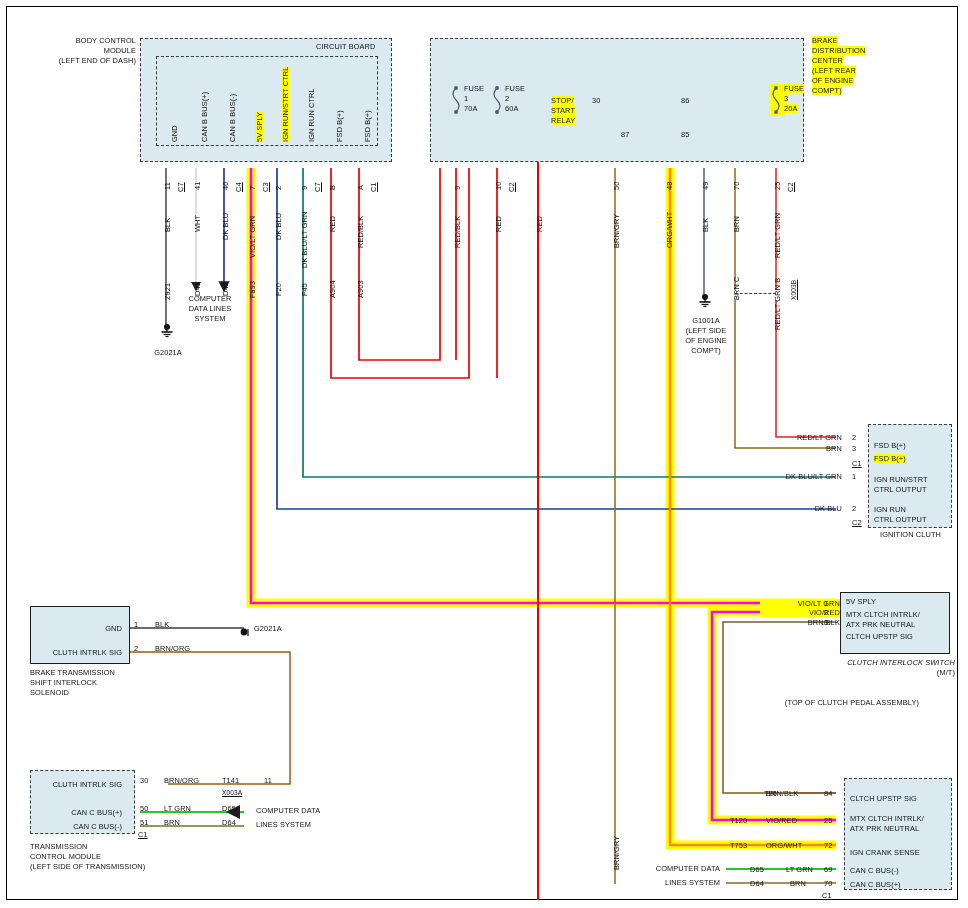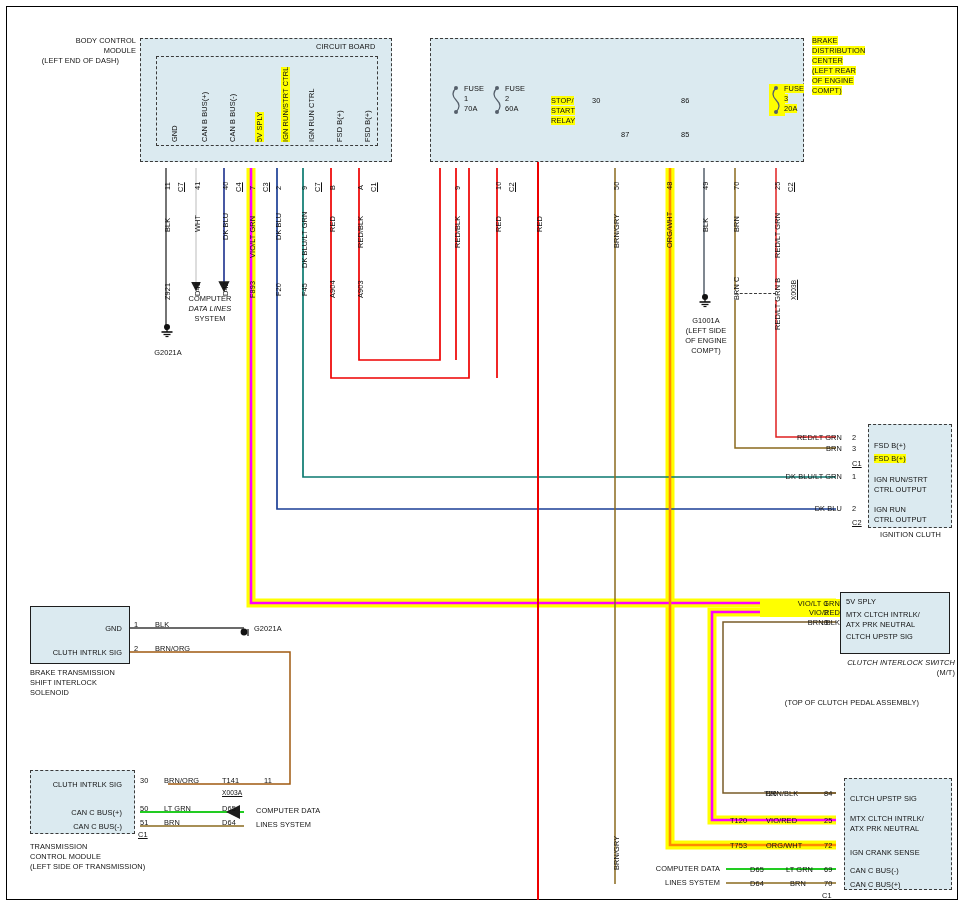--- a/index.html
+++ b/index.html
@@ -154,21 +154,21 @@
       <path d="M196,272 L196,286" stroke="#cfcfcf" stroke-width="1.4" marker-end="url(#ar)"></path>
       <path d="M224,272 L224,286" stroke="#1b2f8c" stroke-width="1.6" marker-end="url(#ar)"></path>
       <path d="M254,812 L244,812" stroke="#22cc22" stroke-width="2" marker-end="url(#ar)" transform="translate(-10,0) scale(1,1)"></path>
     </g>
   </svg>
 
   <div class="blk dash" style="left:140px;top:38px;width:252px;height:124px;"></div>
   <div class="dashonly" style="left:156px;top:56px;width:222px;height:90px;"></div>
   <div class="t r" style="left:40px;top:36px;width:96px;">BODY CONTROL</div>
   <div class="t r" style="left:40px;top:46px;width:96px;">MODULE</div>
-  <div class="t r" style="left:3px;top:56px;width:116px;text-align:right;">(LEFT END OF DASH)</div>
+  <div class="t r" style="left:20px;top:56px;width:116px;text-align:right;">(LEFT END OF DASH)</div>
   <div class="t" style="left:316px;top:42px;">CIRCUIT BOARD</div>
 
   <div class="vt" style="left:170px;top:142px;">GND</div>
   <div class="vt" style="left:200px;top:142px;">CAN B BUS(+)</div>
   <div class="vt" style="left:228px;top:142px;">CAN B BUS(-)</div>
   <div class="vt hl" style="left:255px;top:142px;">5V SPLY</div>
   <div class="vt hl" style="left:281px;top:142px;">IGN RUN/STRT CTRL</div>
   <div class="vt" style="left:307px;top:142px;">IGN RUN CTRL</div>
   <div class="vt" style="left:335px;top:142px;">FSD B(+)</div>
   <div class="vt" style="left:363px;top:142px;">FSD B(+)</div>
@@ -210,21 +210,21 @@
       <circle cx="7" cy="3" r="3" fill="#111"></circle>
       <line x1="7" y1="3" x2="7" y2="8" stroke="#111" stroke-width="1.3"></line>
       <line x1="1.5" y1="8" x2="12.5" y2="8" stroke="#111" stroke-width="1.6"></line>
       <line x1="3.5" y1="10.5" x2="10.5" y2="10.5" stroke="#111" stroke-width="1.3"></line>
       <line x1="5.5" y1="12.5" x2="8.5" y2="12.5" stroke="#111" stroke-width="1.2"></line>
     </svg>
   </div>
   <div class="t c" style="left:146px;top:348px;width:44px;">G2021A</div>
 
   <div class="t c" style="left:176px;top:294px;width:68px;">COMPUTER</div>
-  <div class="t c" style="left:176px;top:304px;width:68px;font-style:italic;">DATA LINES</div>
+  <div class="t c" style="left:176px;top:304px;width:68px;">DATA LINES</div>
   <div class="t c" style="left:176px;top:314px;width:68px;">SYSTEM</div>
 
   <div class="blk dash" style="left:430px;top:38px;width:374px;height:124px;"></div>
   <div class="t hl" style="left:812px;top:36px;">BRAKE</div>
   <div class="t hl" style="left:812px;top:46px;">DISTRIBUTION</div>
   <div class="t hl" style="left:812px;top:56px;">CENTER</div>
   <div class="t hl" style="left:812px;top:66px;">(LEFT REAR</div>
   <div class="t hl" style="left:812px;top:76px;">OF ENGINE</div>
   <div class="t hl" style="left:812px;top:86px;">COMPT)</div>
 

